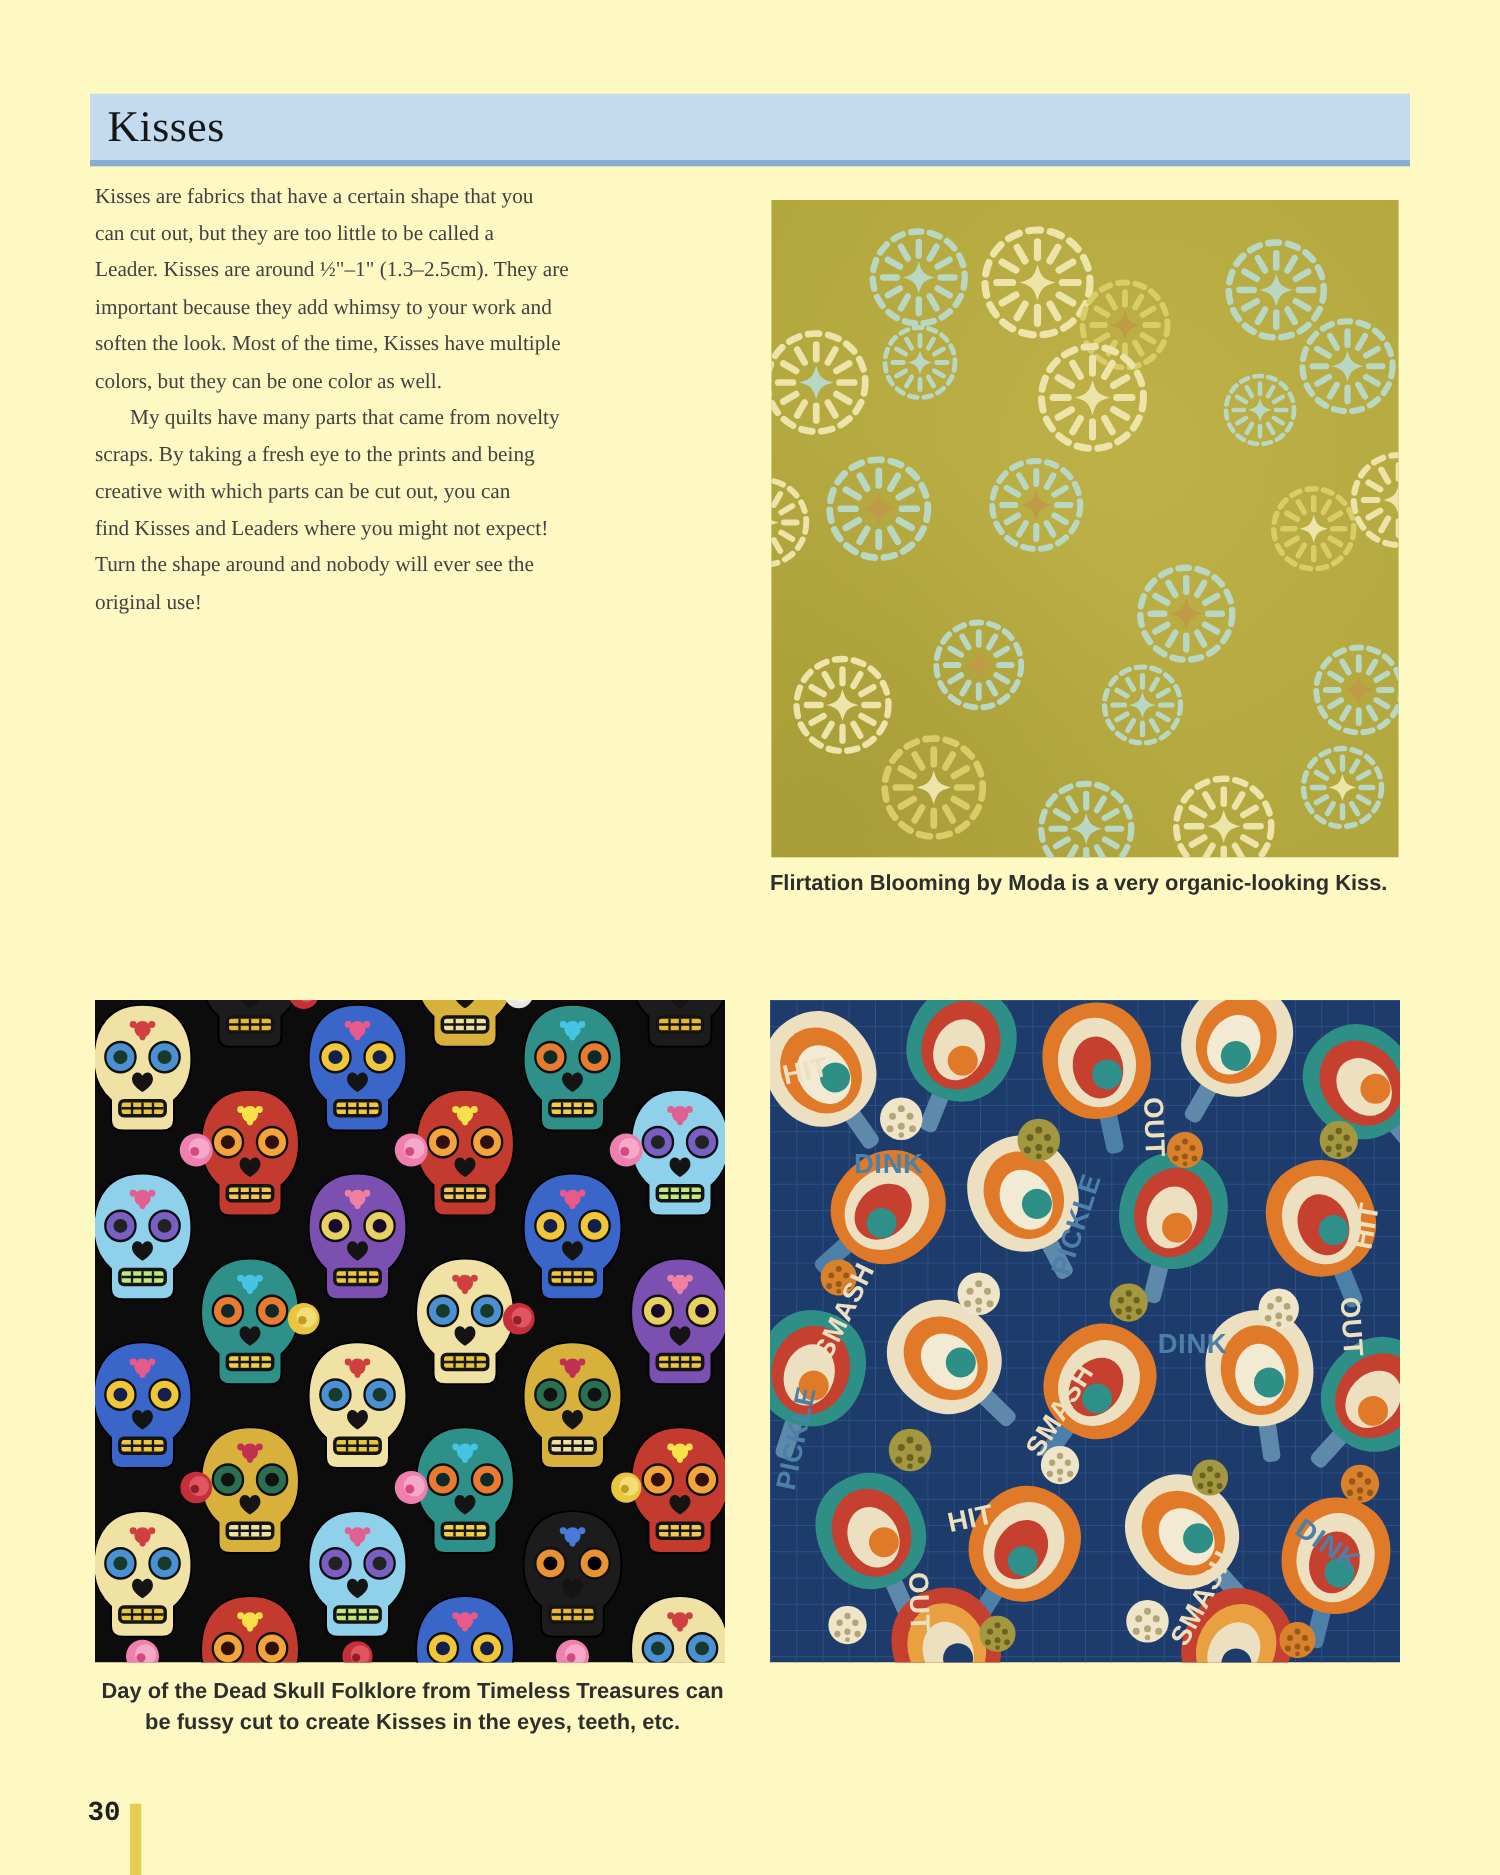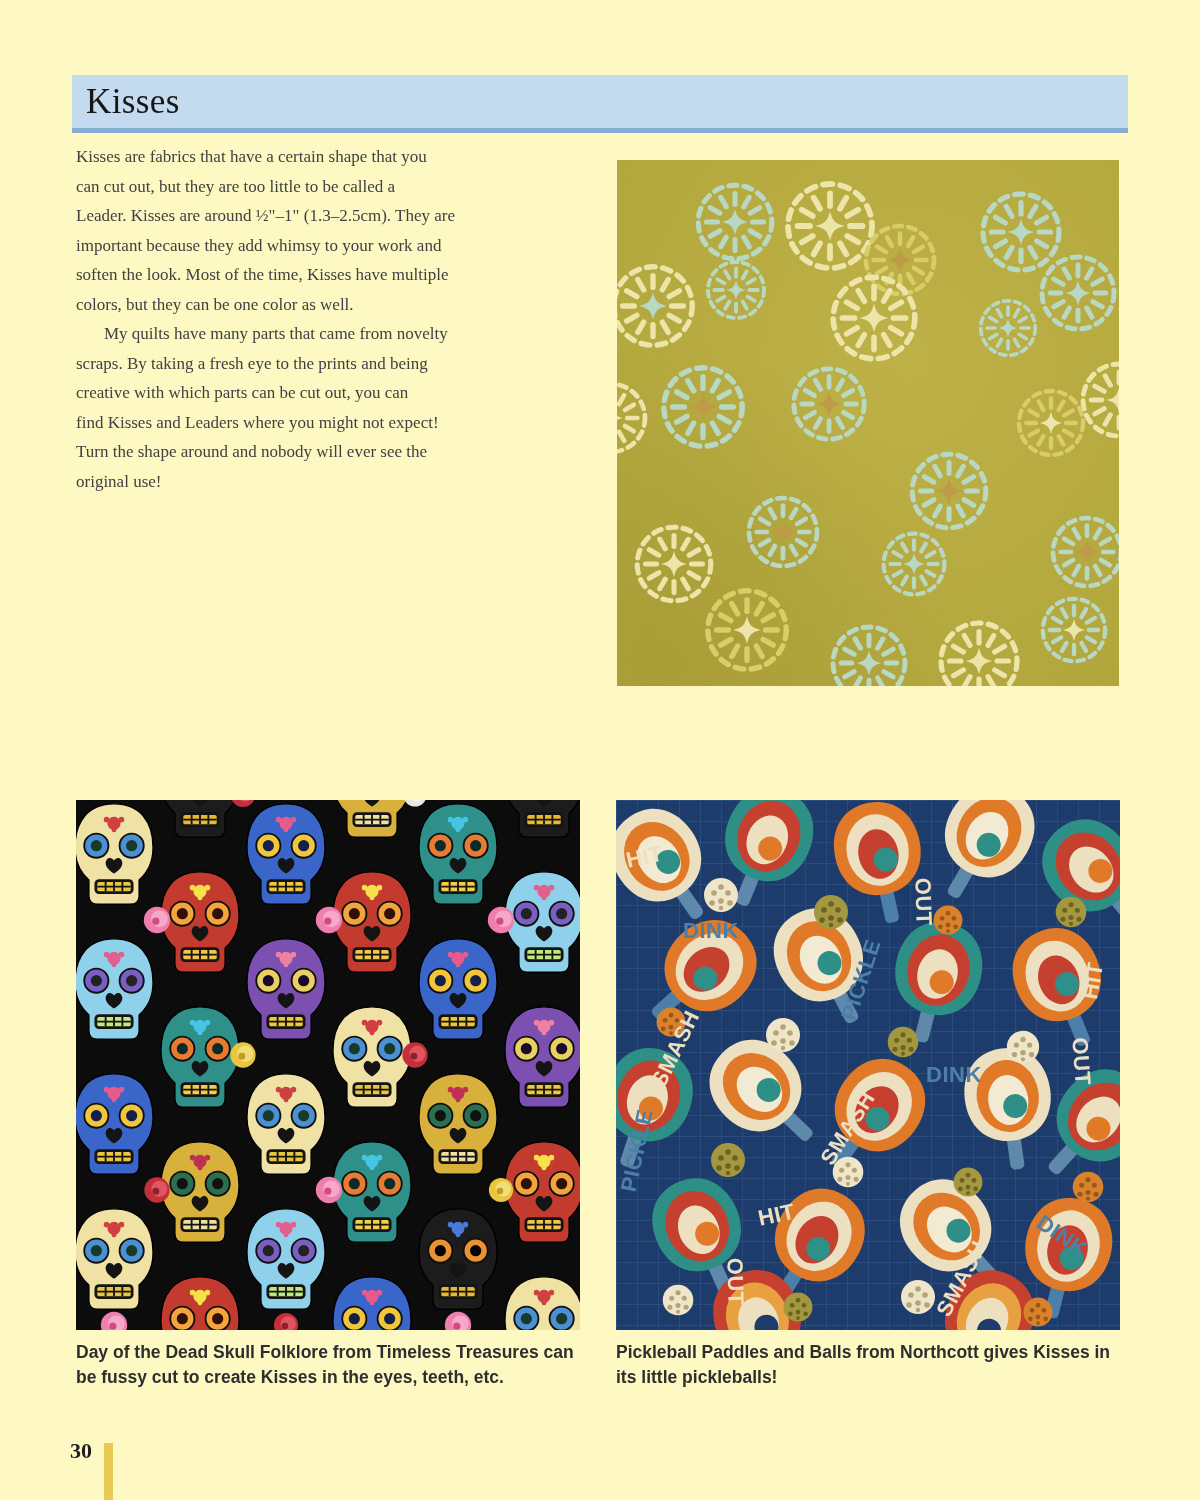--- a/index.html
+++ b/index.html
@@ -18,24 +18,24 @@
   
   figure{margin:0;}
   .fig{position:absolute;}
   .fig svg{display:block;}
   .fig1{left:617px;top:160px;}
   .fig2{left:76px;top:800px;}
   .fig3{left:616px;top:800px;}
   .cap{position:absolute;font-family:"Liberation Sans",sans-serif;font-weight:bold;
        font-size:17.5px;line-height:25px;color:#2e2e2e;}
   .cap1{left:616px;top:694px;width:514px;}
-  .cap2{left:76px;top:1340px;width:508px;}
+  .cap2{left:76px;top:1340px;width:508px;text-align:center;}
   .cap3{left:616px;top:1340px;width:508px;}
   
-  .footer-num{position:absolute;left:70px;top:1438px;font-family:Liberation Serif, serif;
+  .footer-num{position:absolute;left:70px;top:1438px;font-family:Liberation Mono, monospace;
               font-weight:bold;font-size:22px;color:#1f1f1f;}
   .footer-bar{position:absolute;left:104px;top:1443px;width:9px;height:57px;background:#e7cb52;}
   .footer-title{position:absolute;left:128px;top:1440px;font-family:"Liberation Serif",serif;
                 font-weight:bold;font-size:21px;color:#1d1d1d;letter-spacing:.3px;}
   .word{font-family:"Liberation Sans",sans-serif;font-weight:bold;font-size:22px;letter-spacing:.5px;}
 </style>
 </head>
 <body>
 
 <div class="page">
@@ -157,20 +157,21 @@
         <use href="#dand" transform="translate(57,404) scale(0.92)" style="--ring:#ece4a8;--star:#ece4a8"></use>
         <use href="#dand" transform="translate(297,404) scale(0.76)" style="--ring:#b9d8c3;--star:#b9d8c3"></use>
         <use href="#dand" transform="translate(470,392) scale(0.85)" style="--ring:#b9d8c3;--star:#bf9a49"></use>
         <use href="#dand" transform="translate(130,470) scale(0.98)" style="--ring:#d9cc69;--star:#ece4a8"></use>
         <use href="#dand" transform="translate(252,503) scale(0.9)" style="--ring:#b9d8c3;--star:#b9d8c3"></use>
         <use href="#dand" transform="translate(362,501) scale(0.95)" style="--ring:#ece4a8;--star:#ece4a8"></use>
         <use href="#dand" transform="translate(457,470) scale(0.78)" style="--ring:#b9d8c3;--star:#ece4a8"></use>
       </g>
     </svg>
   </figure>
+  <figcaption class="cap cap1">Flirtation Blooming by Moda is a very organic-looking Kiss.</figcaption>
 
   <figure class="fig fig2">
     <svg width="504" height="530" viewBox="0 0 504 530">
       <rect width="504" height="530" fill="#0c0c0c"></rect>
       <g>
         <use href="#skull" transform="translate(38,55) scale(0.93)" style="--body:#efe2a4;--eye:#4a90d2;--pupil:#173a2a;--teeth:#e8c63a;--accent:#d04040"></use>
         <use href="#skull" transform="translate(38,190) scale(0.93)" style="--body:#8fd0ea;--eye:#7a5fc2;--pupil:#222222;--teeth:#bfe87a;--accent:#e06090"></use>
         <use href="#skull" transform="translate(38,325) scale(0.93)" style="--body:#3b66c9;--eye:#f0c63a;--pupil:#14204a;--teeth:#f0c63a;--accent:#e85a8a"></use>
         <use href="#skull" transform="translate(38,460) scale(0.93)" style="--body:#efe2a4;--eye:#4a90d2;--pupil:#173a2a;--teeth:#e8c63a;--accent:#d04040"></use>
         <use href="#skull" transform="translate(124,-12) scale(0.93)" style="--body:#1c1c1c;--eye:#e89232;--pupil:#000000;--teeth:#e8b832;--accent:#4a7ad8"></use>
@@ -271,18 +272,17 @@
         <text class="word" transform="translate(238,332) rotate(-58)" fill="#ece0c0">SMASH</text>
         <text class="word" transform="translate(162,422) rotate(-12)" fill="#ece0c0">HIT</text>
         <text class="word" transform="translate(442,442) rotate(34)" fill="#4d80a8">DINK</text>
         <text class="word" transform="translate(112,482) rotate(88)" fill="#ece0c0">OUT</text>
         <text class="word" transform="translate(352,482) rotate(-62)" fill="#ece0c0">SMASH</text>
         <text class="word" transform="translate(484,182) rotate(-80)" fill="#ece0c0">HIT</text>
         <text class="word" transform="translate(252,182) rotate(-72)" fill="#4d80a8">PICKLE</text>
       </g>
     </svg>
   </figure>
-  <figcaption class="cap cap3">Pickleball Paddles and Balls from Northcott gives Kisses in its little pickleballs!</figcaption>
 
   <div class="footer-num">30</div>
   <div class="footer-bar"></div>
 
 </div>
 
 </body></html>

